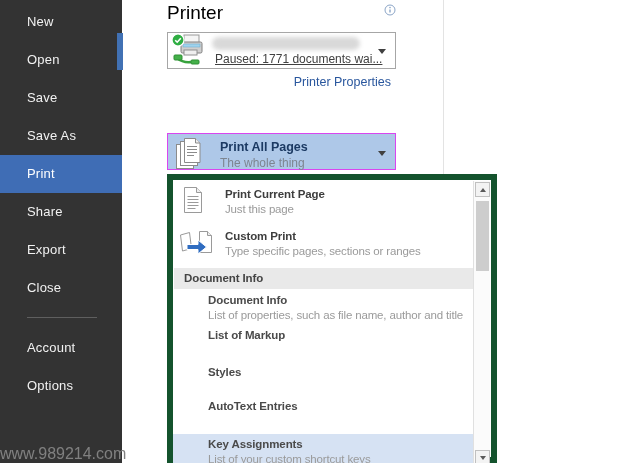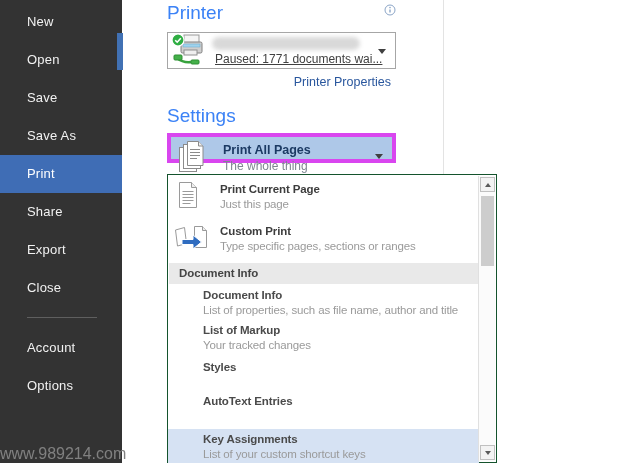--- a/index.html
+++ b/index.html
@@ -15,21 +15,21 @@
   .side-item{
     position:absolute;left:0;width:122px;height:38px;line-height:38px;
     padding-left:27px;box-sizing:border-box;color:#f2f2f2;font-size:13px;cursor:default;
     letter-spacing:.2px;
   }
   .side-item.active{background:#3f6db5;color:#ffffff;}
   .side-divider{position:absolute;left:27px;width:70px;height:1px;background:#5f5f5f;}
   #side-notch{left:117px;top:33px;width:6px;height:37px;background:#4171b4;z-index:3;}
 
   
-  .big-heading{font-size:19px;color:#3b82f6;z-index:2;}
+  .big-heading{font-size:19px;color:#000000;z-index:2;}
 
   
   #printer-select{
     left:167px;top:32px;width:229px;height:37px;background:#ffffff;
     border:1px solid #a6a6a6;box-sizing:border-box;z-index:2;cursor:pointer;
   }
   #printer-blur{
     position:absolute;left:44px;top:4px;width:148px;height:13px;
     background:#d9d9d9;border-radius:7px;filter:blur(2px);
   }
@@ -40,37 +40,37 @@
     width:0;height:0;border-left:4px solid transparent;border-right:4px solid transparent;
     border-top:5px solid #404040;
   }
   #printer-props{
     left:167px;top:75px;width:224px;text-align:right;font-size:12.5px;color:#29569d;
     z-index:2;cursor:pointer;
   }
 
   
   #setting-select{
-    left:167px;top:133px;width:229px;height:30px;background:#aec8e8;
-    border:4px solid #d946ef;box-sizing:border-box;z-index:2;cursor:pointer;
+    left:167px;top:133px;width:229px;height:37px;background:#aec8e8;
+    border:1px solid #d946ef;box-sizing:border-box;z-index:2;cursor:pointer;
   }
   #setting-select .sel-title{
     position:absolute;left:52px;top:6px;font-size:12.5px;font-weight:bold;color:#1c3a63;white-space:nowrap;
   }
   #setting-select .sel-sub{
     position:absolute;left:52px;top:22px;font-size:12px;color:#7d8materialize590;color:#7d8590;white-space:nowrap;
   }
 
   
   #vdivider{left:443px;top:0;width:1px;height:463px;background:#e3e3e3;z-index:1;}
 
   
   #panel{
     left:167px;top:174px;width:330px;height:289px;background:#ffffff;
-    border:1px solid #14532d;box-sizing:border-box;z-index:5;
+    border:6px solid #14532d;box-sizing:border-box;z-index:5;
   }
   .dd-item{position:absolute;left:0;width:311px;cursor:pointer;}
   .dd-title{position:absolute;left:52px;top:3px;font-size:11.5px;font-weight:bold;color:#3d3d3d;letter-spacing:-.1px;white-space:nowrap;}
   .dd-sub{position:absolute;left:52px;top:18px;font-size:11.5px;color:#9a9a9a;letter-spacing:-.15px;white-space:nowrap;}
   .dd-item .icon-slot{position:absolute;left:8px;top:1px;}
   .doc-item .dd-title{left:35px;top:2px;color:#4a4a4a;}
   .doc-item .dd-sub{left:35px;top:17px;}
   #dd-header{
     position:absolute;left:1px;top:88px;width:310px;height:21px;background:#e9e9e9;
     font-size:11.5px;font-weight:bold;color:#444444;line-height:21px;padding-left:10px;
@@ -144,21 +144,20 @@
         <path d="M4.2 7.2 l2 2 l3.6 -4" fill="none" stroke="#ffffff" stroke-width="1.6"></path>
       </svg>
     </span>
     <div id="printer-blur"></div>
     <div id="printer-status">Paused: 1771 documents wai...</div>
     <div class="caret-down" style="position:absolute;right:9px;top:16px"></div>
   </div>
 
   <div id="printer-props" class="abs">Printer Properties</div>
 
-  <div class="abs big-heading" style="left:167px;top:105px">Settings</div>
 
   <div id="setting-select" class="abs">
     <span style="position:absolute;left:7px;top:3px">
       <svg width="30" height="34" viewBox="0 0 30 34">
         <rect x="1.5" y="7.5" width="17" height="24" fill="#ffffff" stroke="#8b8b8b"></rect>
         <rect x="5.5" y="4.5" width="17" height="24" fill="#ffffff" stroke="#8b8b8b"></rect>
         <path d="M9.5 1.5 h11 l4.5 4.5 v19.5 h-15.5 z" fill="#ffffff" stroke="#8b8b8b"></path>
         <path d="M20.5 1.5 v4.5 h4.5" fill="#eeeeee" stroke="#8b8b8b"></path>
         <g stroke="#8b8b8b">
           <line x1="12" y1="9.5" x2="22" y2="9.5"></line>
@@ -208,21 +207,20 @@
 
     <div id="dd-header">Document Info</div>
 
     <div class="dd-item doc-item" style="top:112px;height:33px">
       <div class="dd-title">Document Info</div>
       <div class="dd-sub">List of properties, such as file name, author and title</div>
     </div>
 
     <div class="dd-item doc-item" style="top:147px;height:33px">
       <div class="dd-title">List of Markup</div>
-      <div class="dd-sub">Your tracked changes</div>
     </div>
 
     <div class="dd-item doc-item" style="top:184px;height:33px">
       <div class="dd-title">Styles</div>
     </div>
 
     <div class="dd-item doc-item" style="top:218px;height:33px">
       <div class="dd-title">AutoText Entries</div>
     </div>
 

